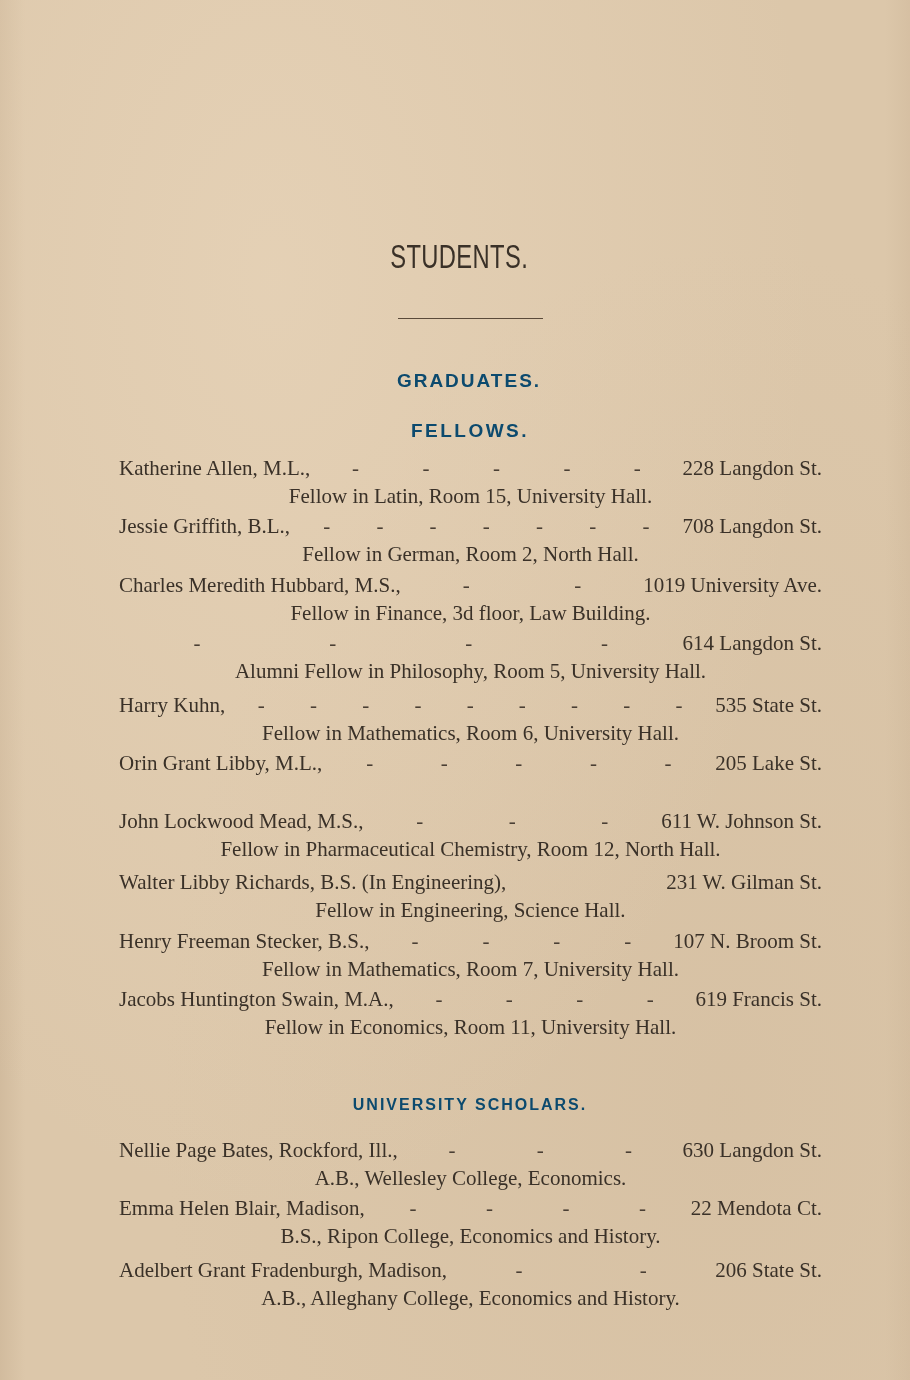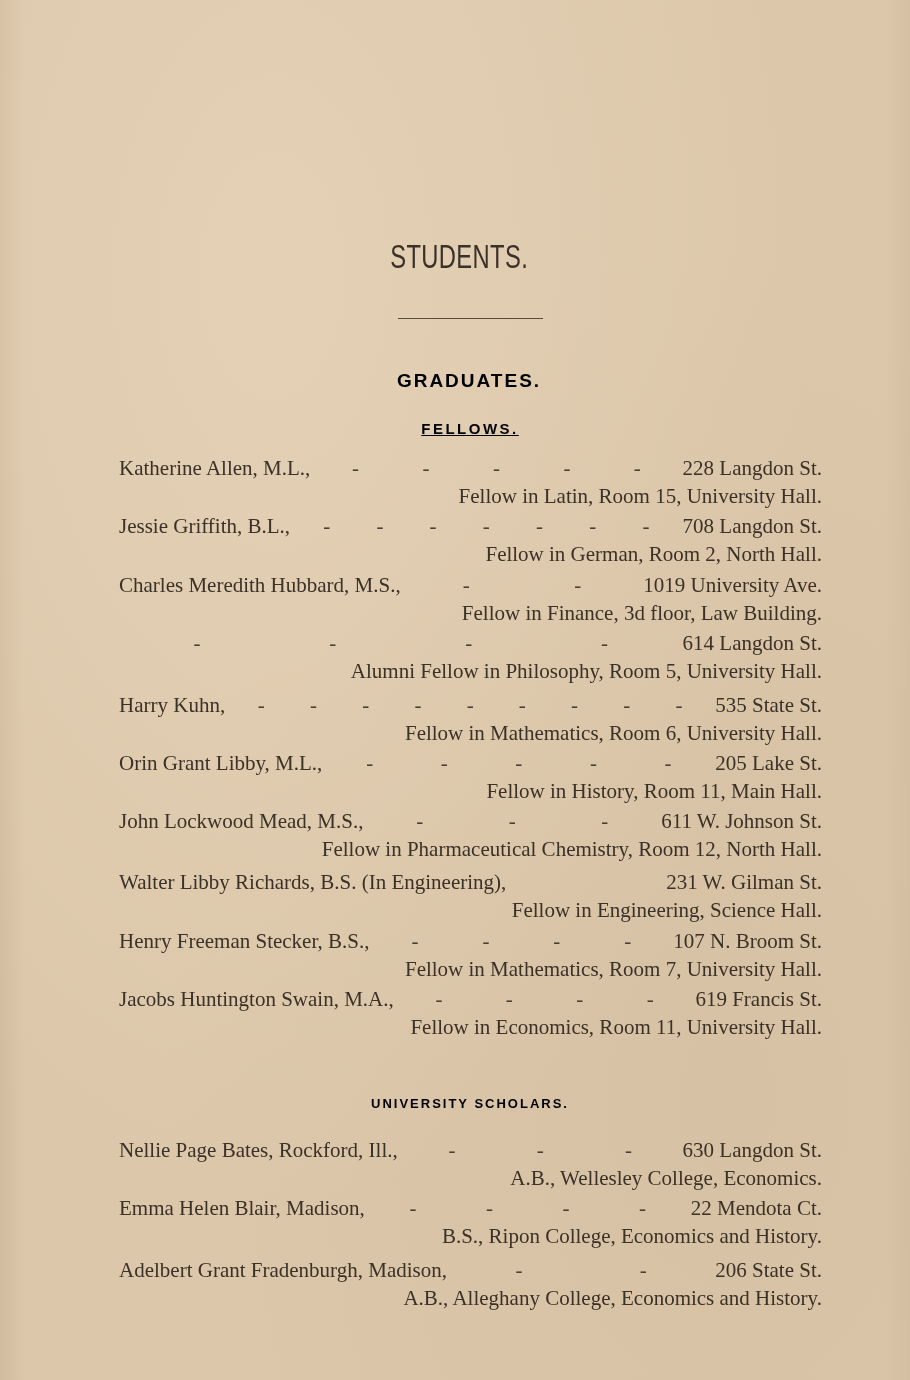--- a/index.html
+++ b/index.html
@@ -45,26 +45,26 @@
       width: 145px;
       height: 0;
       border-top: 1.5px solid #5a4a3a;
     }
     .section-head {
       position: absolute;
       left: 0; right: 0;
       text-align: center;
       font-family: "Liberation Sans", "DejaVu Sans", sans-serif;
       font-weight: bold;
-      color: #000000;
+      color: #0c4a6e;
       letter-spacing: 2px;
     }
     .graduates { top: 370px; font-size: 19px; padding-left: 28px; }
-    .fellows { top: 420px; font-size: 15px; letter-spacing: 2.5px; padding-left: 30px; text-decoration: underline; }
-    .scholars { top: 1096px; font-size: 13px; letter-spacing: 2px; padding-left: 30px; }
+    .fellows { top: 420px; font-size: 19px; letter-spacing: 2.5px; padding-left: 30px; }
+    .scholars { top: 1096px; font-size: 16px; letter-spacing: 2px; padding-left: 30px; }
 
     .entry {
       position: absolute;
       left: 119px;
       width: 703px;
       font-size: 21px;
       line-height: 28px;
     }
     .entry .line1 {
       display: flex;
@@ -74,21 +74,21 @@
     .entry .name { flex: 0 0 auto; }
     .entry .leaders {
       flex: 1 1 auto;
       display: flex;
       justify-content: space-around;
       padding: 0 10px;
       color: #4a3f34;
     }
     .entry .addr { flex: 0 0 auto; }
     .entry .line2 {
-      text-align: right;
+      text-align: center;
       white-space: nowrap;
     }
   </style>
 </head>
 <body>
 
 <div class="page">
 
   <div class="title">STUDENTS.</div>
   <div class="rule"></div>
@@ -177,21 +177,20 @@
         <span class="name">Orin Grant Libby, M.L.,</span>
         <span class="leaders">
           <span>-</span>
           <span>-</span>
           <span>-</span>
           <span>-</span>
           <span>-</span>
         </span>
         <span class="addr">205 Lake St.</span>
       </div>
-    <div class="line2">Fellow in History, Room 11, Main Hall.</div>
   </div>
 
   <div class="entry" style="top:807px">
     <div class="line1">
         <span class="name">John Lockwood Mead, M.S.,</span>
         <span class="leaders">
           <span>-</span>
           <span>-</span>
           <span>-</span>
         </span>

